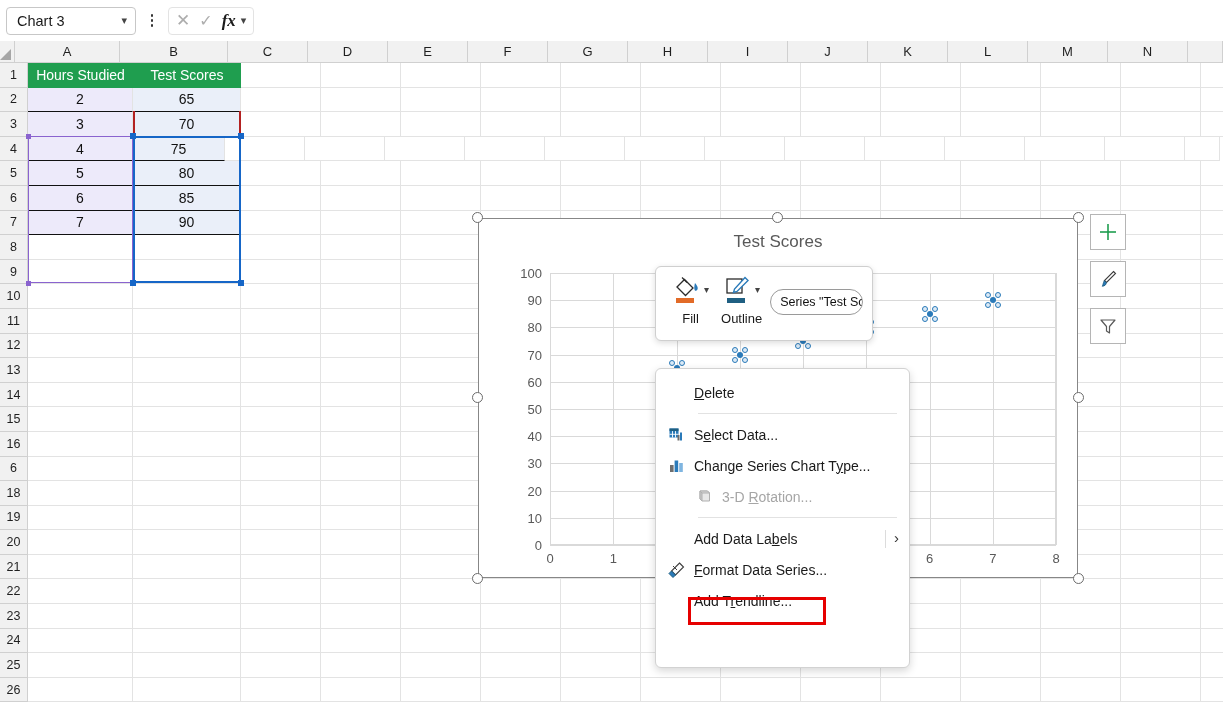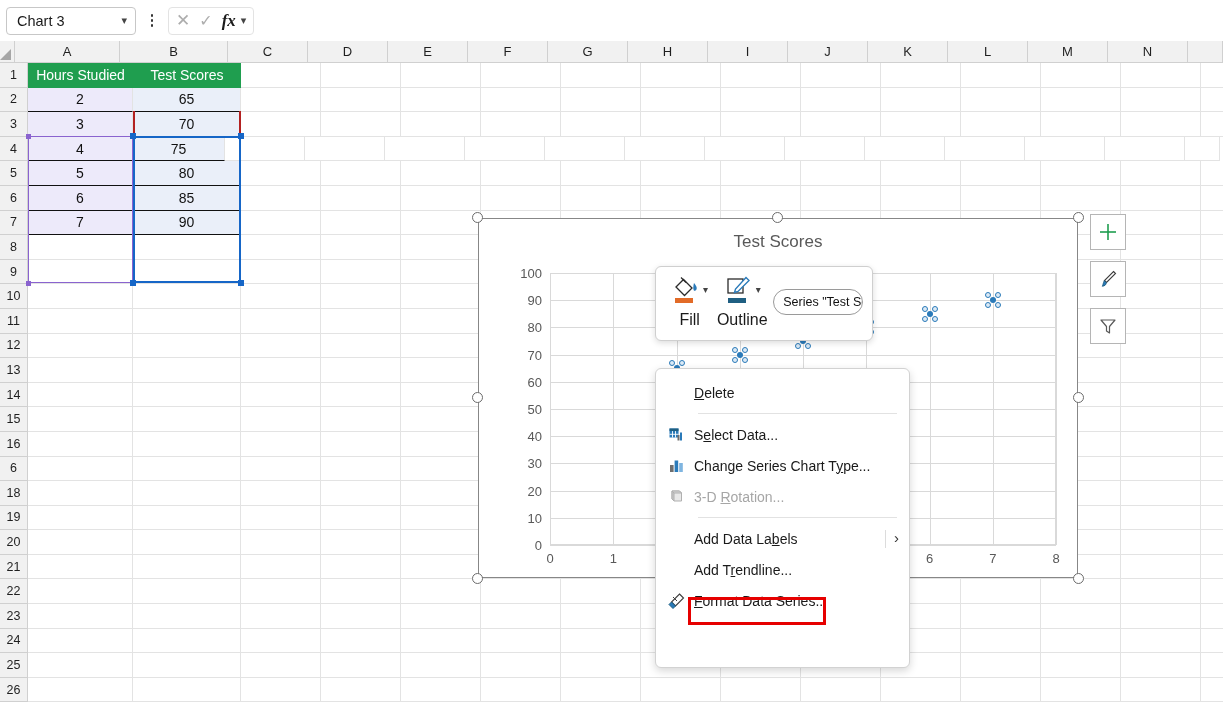--- a/index.html
+++ b/index.html
@@ -150,40 +150,40 @@
 
   
   .mini-tb {
     position: absolute; left: 655px; top: 266px; width: 218px; height: 75px;
     background: #ffffff; border: 1px solid #cfcfcf; border-radius: 6px;
     box-shadow: 0 2px 6px rgba(0,0,0,0.14); z-index: 12;
     display: flex; align-items: flex-start; padding: 8px 9px 0 12px; gap: 6px;
   }
   .mtb-item { width: 50px; display: flex; flex-direction: column; align-items: center; }
   .mtb-ico-row { display: flex; align-items: flex-start; gap: 2px; height: 34px; }
-  .mtb-lbl { font-size: 16px; color: #1a1a1a; margin-top: 2px; }
+  .mtb-lbl { font-size: 13px; color: #1a1a1a; margin-top: 2px; }
   .mtb-chev { font-size: 10px; color: #444; margin-top: 9px; }
   .mtb-select {
     margin-top: 14px; height: 26px; width: 101px; border: 1px solid #9a9a9a;
     border-radius: 13px; display: flex; align-items: center; justify-content: space-between;
     padding: 0 7px 0 9px; font-size: 12.5px; color: #111; background: #fff;
     white-space: nowrap; overflow: hidden;
   }
 
   
   .ctx {
     position: absolute; left: 655px; top: 368px; width: 255px; height: 300px;
     background: #ffffff; border: 1px solid #d2d2d2; border-radius: 6px;
     box-shadow: 0 3px 9px rgba(0,0,0,0.16); z-index: 14; padding: 8px 0 8px 0;
   }
   .ctx-item {
     height: 31px; display: flex; align-items: center; padding: 0 10px 0 12px;
     font-size: 14px; color: #1a1a1a; position: relative;
   }
-  .ctx-item.dis { color: #a6a6a6; }
+  .ctx-item.dis { color: #a6a6a6; margin-left: 28px; }
   .ctx-ico { width: 26px; height: 20px; display: flex; align-items: center; justify-content: flex-start; }
   .ctx-txt { flex: 1; }
   .ctx-txt u { text-decoration: underline; }
   .ctx-sep { height: 1px; background: #e2e2e2; margin: 5px 12px 5px 42px; }
   .ctx-arrow { font-size: 15px; color: #333; padding-left: 8px; border-left: 1px solid #dcdcdc; height: 18px; line-height: 16px;}
   .ctx-hl {
     position: absolute; left: 688px; top: 597px; width: 138px; height: 28px;
     border: 3px solid #e60000; z-index: 20; pointer-events: none;
   }
 </style>
@@ -902,29 +902,29 @@
         </span>
         <span class="ctx-txt">3-D <u>R</u>otation...</span>
       </div>
       <div class="ctx-sep"></div>
       <div class="ctx-item">
         <span class="ctx-ico"></span>
         <span class="ctx-txt">Add Data La<u>b</u>els</span>
         <span class="ctx-arrow">›</span>
       </div>
       <div class="ctx-item">
-        <span class="ctx-ico"></span>
-        <span class="ctx-txt">Add T<u>r</u>endline...</span>
-      </div>
-      <div class="ctx-item">
         <span class="ctx-ico">
           <svg width="18" height="18" viewBox="0 0 18 18">
             <path d="M11.5 2 L15.5 6 L7.5 14 L3.5 10 Z" fill="#ffffff" stroke="#3d3d3d" stroke-width="1.1"></path>
             <path d="M3.5 10 L7.5 14 L5 16.5 L1 12.5 Z" fill="#2a7ab9" stroke="#1f5f82" stroke-width="1"></path>
             <line x1="5" y1="5" x2="9" y2="9" stroke="#3d3d3d" stroke-width="1"></line>
           </svg>
         </span>
         <span class="ctx-txt"><u>F</u>ormat Data Series...</span>
       </div>
+      <div class="ctx-item">
+        <span class="ctx-ico"></span>
+        <span class="ctx-txt">Add T<u>r</u>endline...</span>
+      </div>
     </div>
   <div class="ctx-hl"></div>
 
 </div>
 
 </body></html>

